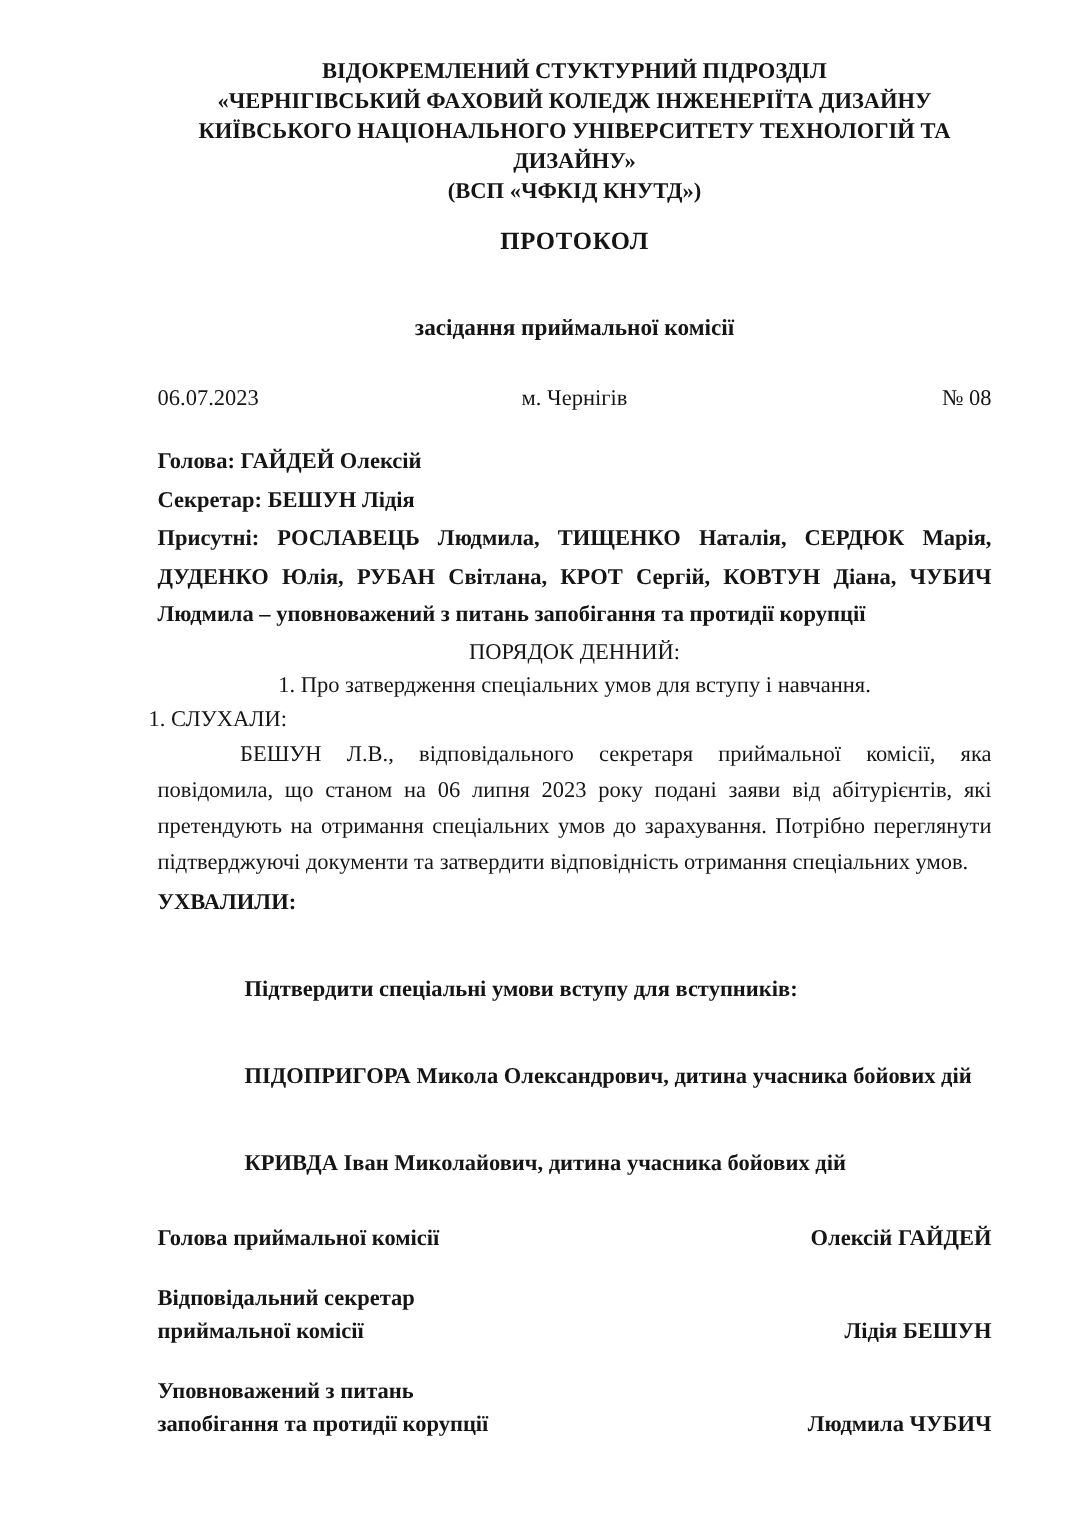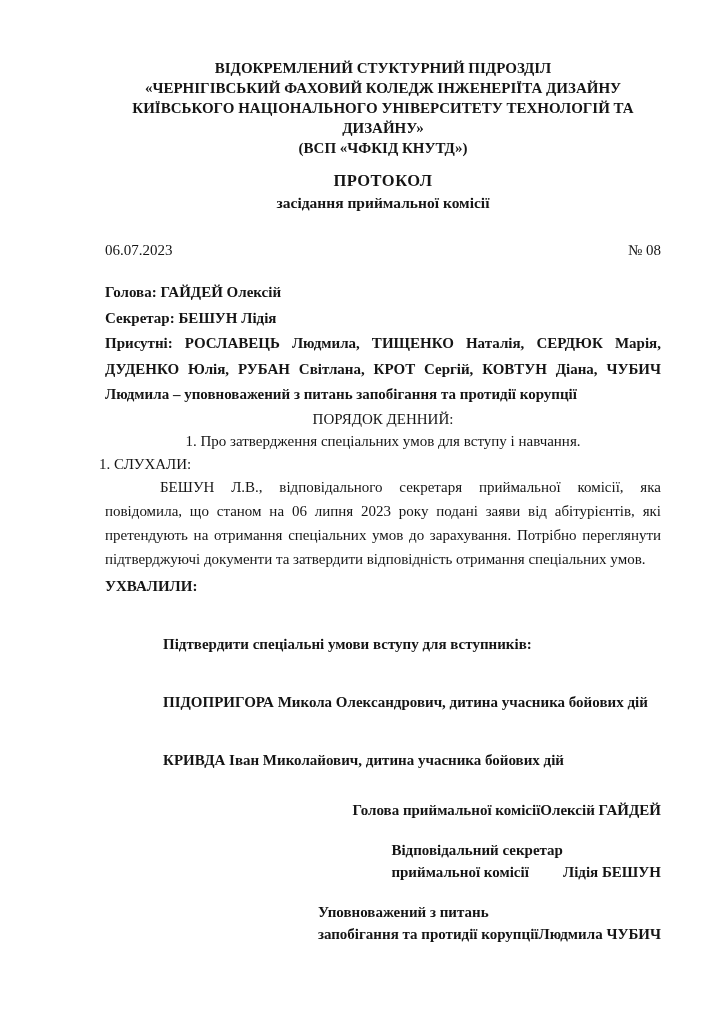--- a/index.html
+++ b/index.html
@@ -11,21 +11,21 @@
     width: 724px;
     height: 1024px;
     font-family: "Liberation Serif", "DejaVu Serif", serif;
     color: #151515;
     overflow: hidden;
   }
   .page {
     box-sizing: border-box;
     width: 724px;
     height: 1024px;
-    padding: 58px 63px 0 105px;
+    padding: 38px 63px 0 105px;
     background: #ffffff;
   }
   .org-header {
     text-align: center;
     font-weight: bold;
     font-size: 15px;
     line-height: 20px;
   }
   .doc-title {
     margin-top: 12px;
@@ -33,20 +33,21 @@
     font-weight: bold;
     font-size: 16.5px;
     line-height: 22px;
     letter-spacing: 0.5px;
   }
   .doc-subtitle {
     text-align: center;
     font-weight: bold;
     font-size: 15.5px;
     line-height: 22px;
+    margin-top: 36px;
   }
   .meta-row {
     margin-top: 26px;
     display: flex;
     font-size: 15px;
     line-height: 20px;
   }
   .meta-row .left   { flex: 1; text-align: left; }
   .meta-row .center { flex: 1; text-align: center; }
   .meta-row .right  { flex: 1; text-align: right; }
@@ -94,23 +95,24 @@
     padding-left: 58px;
     margin-top: 36px;
   }
   .signatures {
     margin-top: 28px;
     font-weight: bold;
     font-size: 15px;
   }
   .sig-row {
     display: flex;
-    justify-content: flex-end;
+    justify-content: space-between;
     align-items: flex-end;
     line-height: 22px;
+    gap: 36px;
   }
   .sig-row + .sig-row {
     margin-top: 18px;
   }
   .sig-role div { min-height: 0; }
   .sig-name { white-space: nowrap; }
 </style>
 </head>
 <body>
 
@@ -122,20 +124,21 @@
     <div>КИЇВСЬКОГО НАЦІОНАЛЬНОГО УНІВЕРСИТЕТУ ТЕХНОЛОГІЙ ТА</div>
     <div>ДИЗАЙНУ»</div>
     <div>(ВСП «ЧФКІД КНУТД»)</div>
   </div>
 
   <div class="doc-title">ПРОТОКОЛ</div>
   <div class="doc-subtitle">засідання приймальної комісії</div>
 
   <div class="meta-row">
     <div class="left">06.07.2023</div>
+    <div class="center">м. Чернігів</div>
     <div class="right">№ 08</div>
   </div>
 
   <div class="participants">
     <div>Голова: ГАЙДЕЙ Олексій</div>
     <div>Секретар: БЕШУН Лідія</div>
     <div class="present">Присутні: РОСЛАВЕЦЬ Людмила, ТИЩЕНКО Наталія, СЕРДЮК Марія, ДУДЕНКО Юлія, РУБАН Світлана, КРОТ Сергій, КОВТУН Діана, ЧУБИЧ Людмила – уповноважений з питань запобігання та протидії корупції</div>
   </div>
 
   <div class="agenda-heading">ПОРЯДОК ДЕННИЙ:</div>

